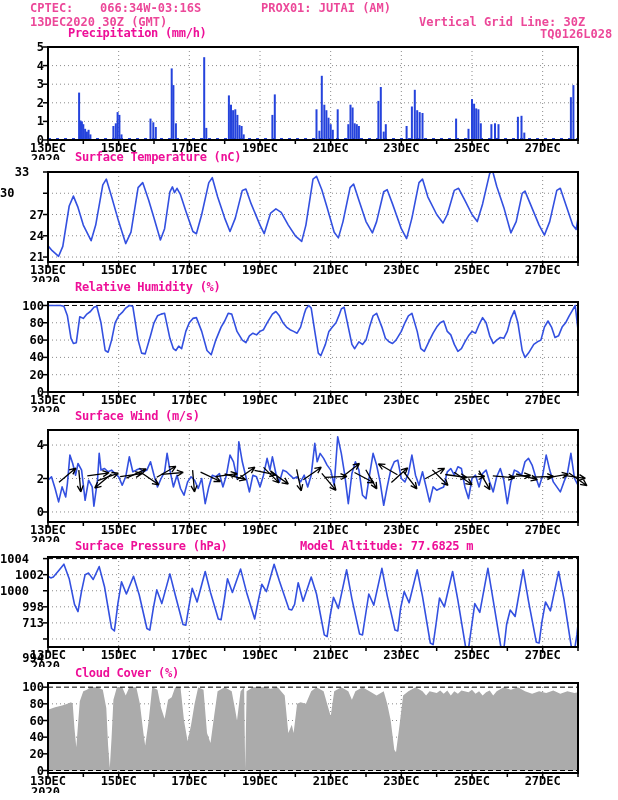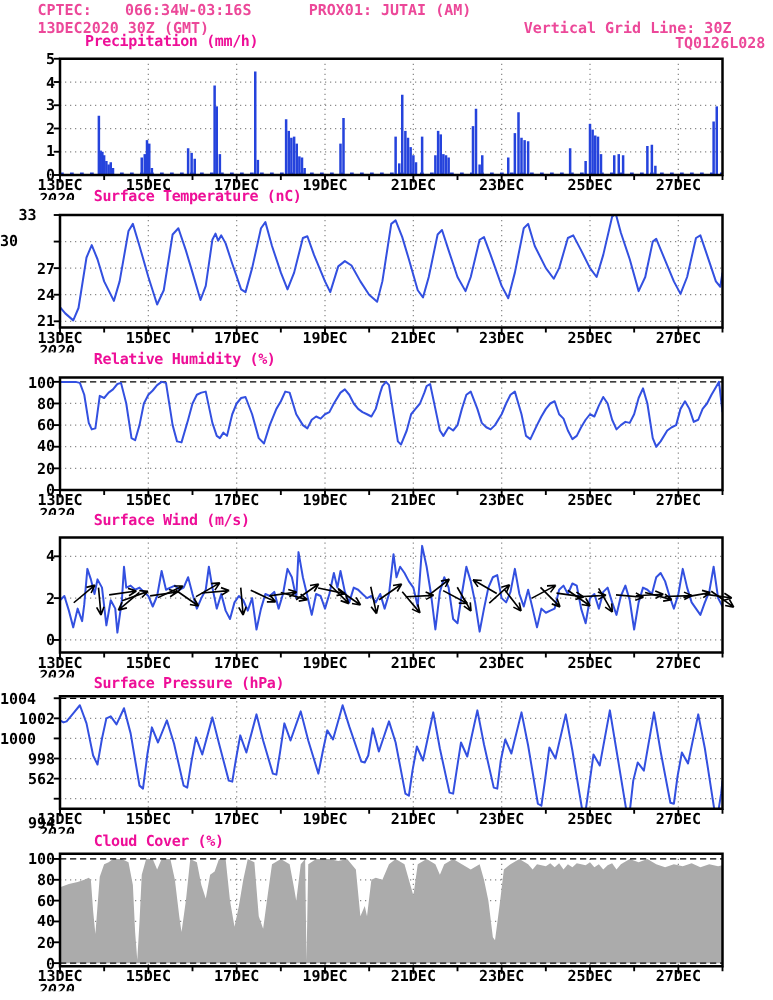--- a/index.html
+++ b/index.html
@@ -2,30 +2,30 @@
 <html><head>
 <meta charset="utf-8">
 <style>
   html,body{margin:0;padding:0;background:#fff;}
   #page{position:relative;width:618px;height:800px;background:#ffffff;overflow:hidden;
         font-family:"DejaVu Sans Mono",monospace;font-weight:bold;}
   .t{position:absolute;white-space:pre;font-size:12px;line-height:1.05;}
   .hdr{color:#ec4899;}
   .ttl{color:#EE0F98;letter-spacing:-0.3px;}
   .lbl{color:#000;}
-  .yr{overflow:hidden;height:7px;font-style:italic;}
+  .yr{overflow:hidden;height:7px;}
   svg{position:absolute;overflow:visible;}
 </style>
 </head>
 <body>
 
 <div id="page">
   <span class="t hdr" style="left:30px;top:2px">CPTEC:</span>
   <span class="t hdr" style="left:100px;top:2px">066:34W-03:16S</span>
-  <span class="t hdr" style="left:247px;top:2px">PROX01: JUTAI (AM)</span>
+  <span class="t hdr" style="left:261px;top:2px">PROX01: JUTAI (AM)</span>
   <span class="t hdr" style="left:30px;top:16px">13DEC2020 30Z (GMT)</span>
   <span class="t hdr" style="left:419px;top:16px">Vertical Grid Line: 30Z</span>
   <span class="t hdr" style="left:540px;top:28px">TQ0126L028</span>
 <span class="t ttl" style="left:68px;top:27px">Precipitation (mm/h)</span>
     <span class="t lbl" style="left:0;top:134.0px;width:44px;text-align:right">0</span>
     <span class="t lbl" style="left:0;top:115.4px;width:44px;text-align:right">1</span>
     <span class="t lbl" style="left:0;top:96.8px;width:44px;text-align:right">2</span>
     <span class="t lbl" style="left:0;top:78.2px;width:44px;text-align:right">3</span>
     <span class="t lbl" style="left:0;top:59.6px;width:44px;text-align:right">4</span>
     <span class="t lbl" style="left:0;top:41.0px;width:44px;text-align:right">5</span>
@@ -358,22 +358,23 @@
       <line x1="424" y1="92" x2="424" y2="98" stroke="#000000" stroke-width="1.5"></line>
       <line x1="459.33333333333337" y1="92" x2="459.33333333333337" y2="96" stroke="#000000" stroke-width="1.5"></line>
       <line x1="494.6666666666667" y1="92" x2="494.6666666666667" y2="98" stroke="#000000" stroke-width="1.5"></line>
       <line x1="530" y1="92" x2="530" y2="96" stroke="#000000" stroke-width="1.5"></line>
       <line x1="-5" y1="81.96363636363637" x2="0" y2="81.96363636363637" stroke="#000000" stroke-width="1.5"></line>
       <line x1="-5" y1="48.509090909090915" x2="0" y2="48.509090909090915" stroke="#000000" stroke-width="1.5"></line>
       <line x1="-5" y1="15.05454545454546" x2="0" y2="15.05454545454546" stroke="#000000" stroke-width="1.5"></line>
       <rect x="0" y="0" width="530" height="92" fill="none" stroke="#000000" stroke-width="2"></rect>
     </svg>
     <span class="t ttl" style="left:75px;top:540px">Surface Pressure (hPa)</span>
+    <span class="t ttl" style="left:300px;top:540px">Model Altitude: 77.6825 m</span>
     <span class="t lbl" style="left:0;top:652px;width:44px;text-align:right">994</span>
-    <span class="t lbl" style="left:0;top:616.9px;width:44px;text-align:right">562</span>
+    <span class="t lbl" style="left:0;top:616.9px;width:44px;text-align:right">713</span>
     <span class="t lbl" style="left:0;top:600.8px;width:44px;text-align:right">998</span>
     <span class="t lbl" style="left:0;top:584.8px;width:44px;text-align:left">1000</span>
     <span class="t lbl" style="left:0;top:568.7px;width:44px;text-align:right">1002</span>
     <span class="t lbl" style="left:0;top:552.6px;width:44px;text-align:left">1004</span>
     <span class="t lbl" style="left:28.0px;top:649px;width:40px;text-align:center">13DEC</span>
     <span class="t lbl" style="left:98.7px;top:649px;width:40px;text-align:center">15DEC</span>
     <span class="t lbl" style="left:169.3px;top:649px;width:40px;text-align:center">17DEC</span>
     <span class="t lbl" style="left:240.0px;top:649px;width:40px;text-align:center">19DEC</span>
     <span class="t lbl" style="left:310.7px;top:649px;width:40px;text-align:center">21DEC</span>
     <span class="t lbl" style="left:381.3px;top:649px;width:40px;text-align:center">23DEC</span>

